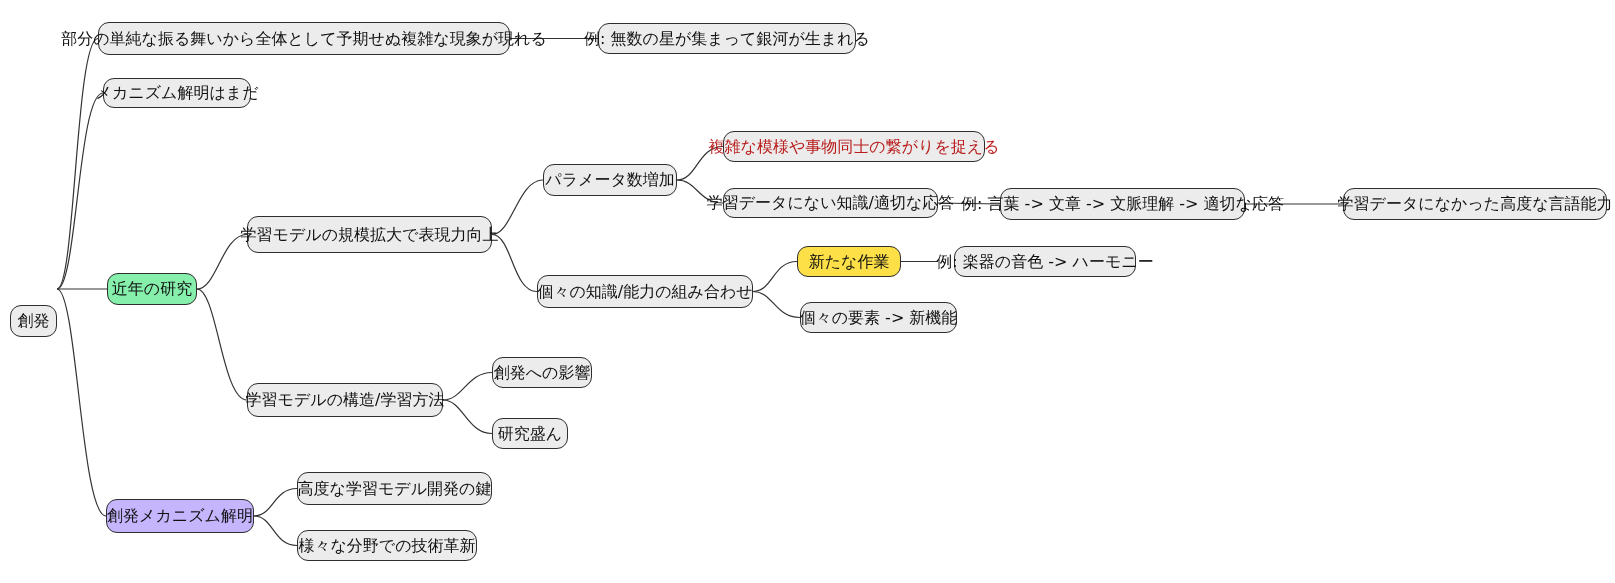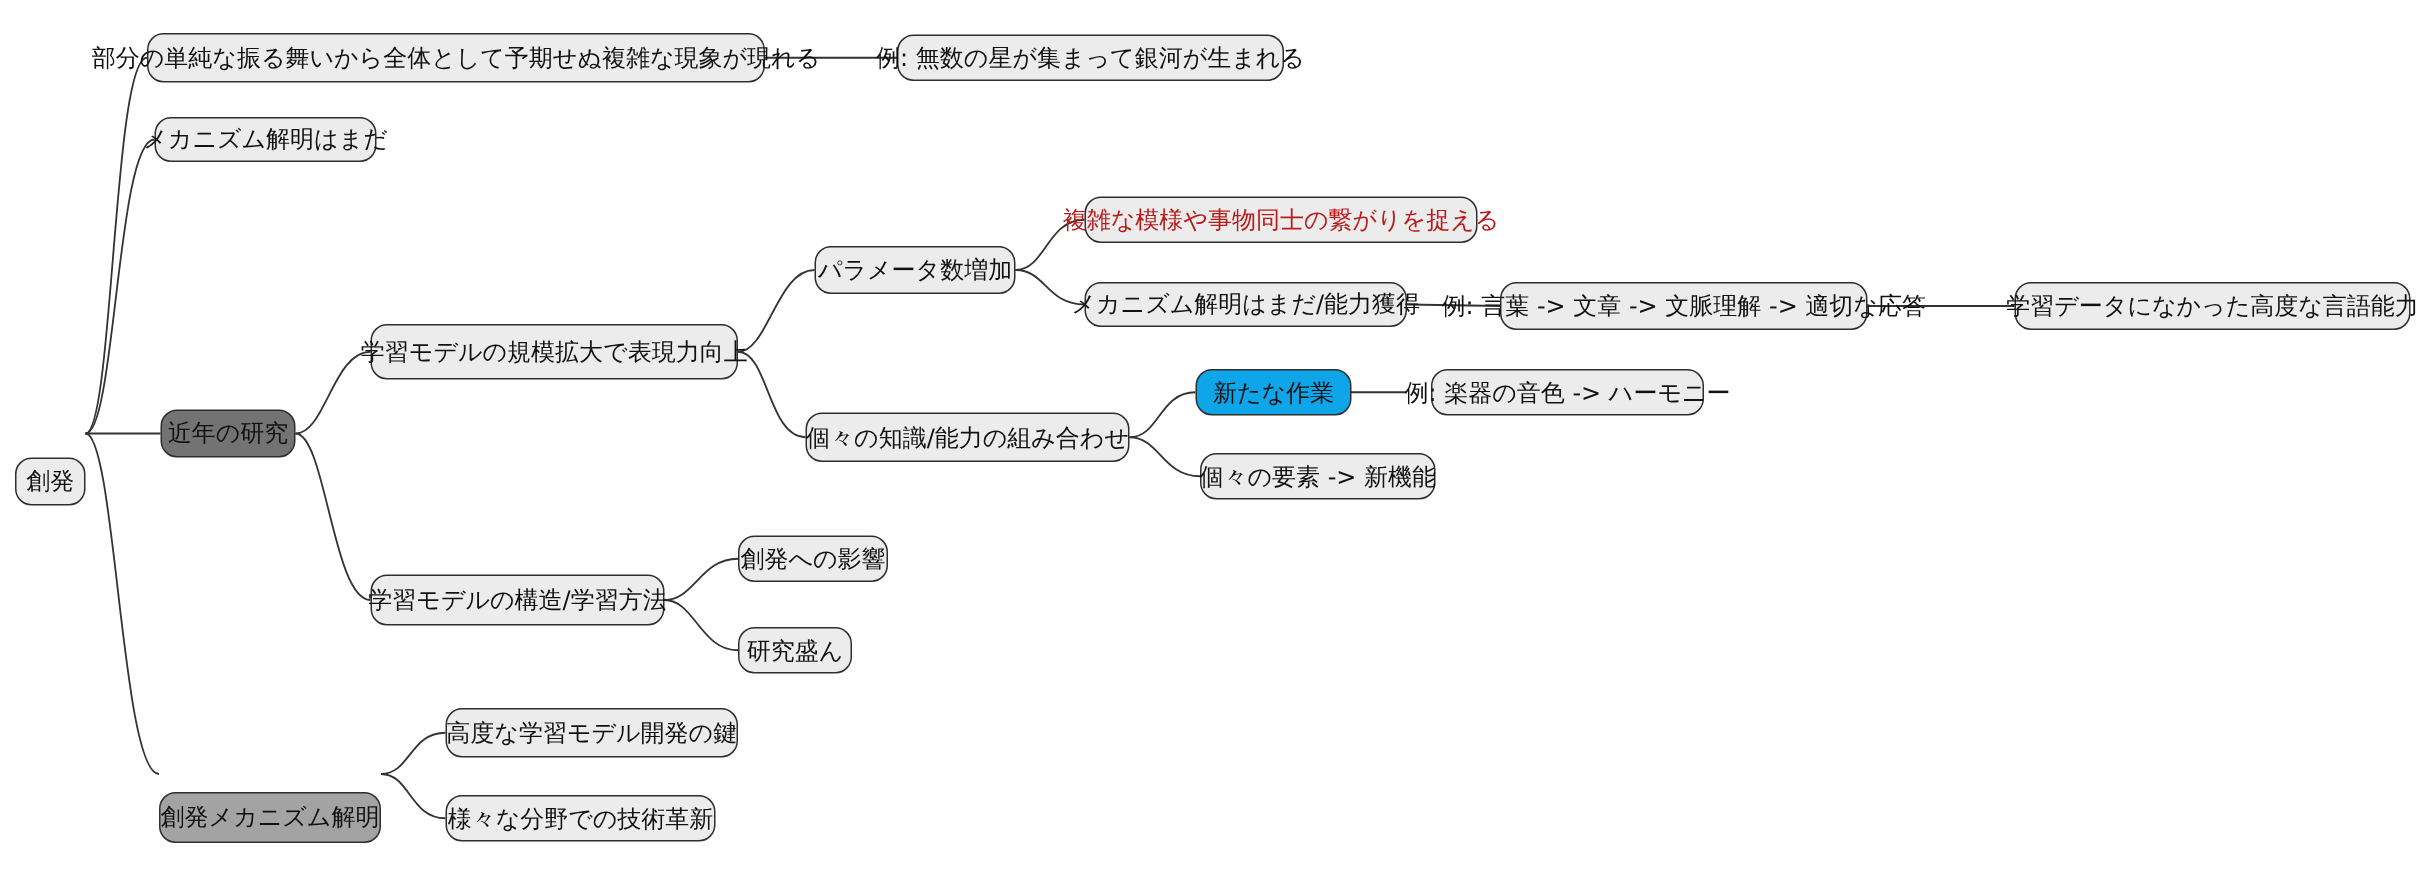--- a/index.html
+++ b/index.html
@@ -62,31 +62,31 @@
       <path d="M443 400 C463 400, 467 433.5, 492 433.5" fill="none" stroke="#333333" stroke-width="1.2"></path>
       <path d="M57 289 C77 289, 81 516, 106 516" fill="none" stroke="#333333" stroke-width="1.2"></path>
       <path d="M254 516 C273.35 516, 273.35 488.5, 297 488.5" fill="none" stroke="#333333" stroke-width="1.2"></path>
       <path d="M254 516 C273.35 516, 273.35 545.5, 297 545.5" fill="none" stroke="#333333" stroke-width="1.2"></path>
     </svg>
   <div id="node-layer">
       <div class="node" style="left: 10px; top: 273px; width: 47px; height: 32px; background: rgb(236, 236, 236); border-color: rgb(46, 46, 46); color: rgb(17, 17, 17); margin-top: 32px;">創発</div>
       <div class="node" style="left: 98px; top: 22px; width: 412px; height: 33px; background: rgb(236, 236, 236); border-color: rgb(46, 46, 46); color: rgb(17, 17, 17);">部分の単純な振る舞いから全体として予期せぬ複雑な現象が現れる</div>
       <div class="node" style="left: 598px; top: 23px; width: 258px; height: 31px; background: rgb(236, 236, 236); border-color: rgb(46, 46, 46); color: rgb(17, 17, 17);">例: 無数の星が集まって銀河が生まれる</div>
       <div class="node" style="left: 103px; top: 78px; width: 148px; height: 30px; background: rgb(236, 236, 236); border-color: rgb(46, 46, 46); color: rgb(17, 17, 17); text-align: right;">メカニズム解明はまだ</div>
-      <div class="node" style="left: 107px; top: 273px; width: 90px; height: 32px; background: #737373; border-color: rgb(46, 46, 46); color: rgb(17, 17, 17);">近年の研究</div>
+      <div class="node" style="left: 107px; top: 273px; width: 90px; height: 32px; background: #86efac; border-color: rgb(46, 46, 46); color: rgb(17, 17, 17);">近年の研究</div>
       <div class="node" style="left: 247px; top: 216px; width: 245px; height: 37px; background: rgb(236, 236, 236); border-color: rgb(46, 46, 46); color: rgb(17, 17, 17);">学習モデルの規模拡大で表現力向上</div>
       <div class="node" style="left: 543px; top: 164px; width: 134px; height: 32px; background: rgb(236, 236, 236); border-color: rgb(46, 46, 46); color: rgb(17, 17, 17);">パラメータ数増加</div>
       <div class="node" style="left: 723px; top: 131px; width: 262px; height: 31px; background: rgb(236, 236, 236); border-color: rgb(46, 46, 46); color: #b91c1c;">複雑な模様や事物同士の繋がりを捉える</div>
-      <div class="node" style="left: 723px; top: 188px; width: 215px; height: 30px; background: rgb(236, 236, 236); border-color: rgb(46, 46, 46); color: rgb(17, 17, 17);">メカニズム解明はまだ/能力獲得</div>
+      <div class="node" style="left: 723px; top: 188px; width: 215px; height: 30px; background: rgb(236, 236, 236); border-color: rgb(46, 46, 46); color: rgb(17, 17, 17);">学習データにない知識/適切な応答</div>
       <div class="node" style="left: 1000px; top: 188px; width: 245px; height: 32px; background: rgb(236, 236, 236); border-color: rgb(46, 46, 46); color: rgb(17, 17, 17);">例: 言葉 -&gt; 文章 -&gt; 文脈理解 -&gt; 適切な応答</div>
       <div class="node" style="left: 1343px; top: 188px; width: 264px; height: 32px; background: rgb(236, 236, 236); border-color: rgb(46, 46, 46); color: rgb(17, 17, 17);">学習データになかった高度な言語能力</div>
       <div class="node" style="left: 537px; top: 275px; width: 216px; height: 33px; background: rgb(236, 236, 236); border-color: rgb(46, 46, 46); color: rgb(17, 17, 17);">個々の知識/能力の組み合わせ</div>
-      <div class="node" style="left: 797px; top: 246px; width: 104px; height: 31px; background: #0ea5e9; border-color: rgb(46, 46, 46); color: rgb(17, 17, 17); text-align: center;">新たな作業</div>
+      <div class="node" style="left: 797px; top: 246px; width: 104px; height: 31px; background: #fde047; border-color: rgb(46, 46, 46); color: rgb(17, 17, 17); text-align: center;">新たな作業</div>
       <div class="node" style="left: 938px; top: 246px; width: 182px; height: 31px; background: rgb(236, 236, 236); border-color: rgb(46, 46, 46); color: rgb(17, 17, 17); margin-left: 16px;">例: 楽器の音色 -&gt; ハーモニー</div>
       <div class="node" style="left: 800px; top: 302px; width: 157px; height: 31px; background: rgb(236, 236, 236); border-color: rgb(46, 46, 46); color: rgb(17, 17, 17);">個々の要素 -&gt; 新機能</div>
       <div class="node" style="left: 247px; top: 383px; width: 196px; height: 34px; background: rgb(236, 236, 236); border-color: rgb(46, 46, 46); color: rgb(17, 17, 17);">学習モデルの構造/学習方法</div>
       <div class="node" style="left: 492px; top: 357px; width: 100px; height: 31px; background: rgb(236, 236, 236); border-color: rgb(46, 46, 46); color: rgb(17, 17, 17);">創発への影響</div>
       <div class="node" style="left: 492px; top: 418px; width: 76px; height: 31px; background: rgb(236, 236, 236); border-color: rgb(46, 46, 46); color: rgb(17, 17, 17);">研究盛ん</div>
-      <div class="node" style="left: 106px; top: 528px; width: 148px; height: 34px; background: #a3a3a3; border-color: rgb(46, 46, 46); color: rgb(17, 17, 17);">創発メカニズム解明</div>
+      <div class="node" style="left: 106px; top: 499px; width: 148px; height: 34px; background: #c4b5fd; border-color: rgb(46, 46, 46); color: rgb(17, 17, 17);">創発メカニズム解明</div>
       <div class="node" style="left: 297px; top: 472px; width: 195px; height: 33px; background: rgb(236, 236, 236); border-color: rgb(46, 46, 46); color: rgb(17, 17, 17);">高度な学習モデル開発の鍵</div>
       <div class="node" style="left: 297px; top: 530px; width: 180px; height: 31px; background: rgb(236, 236, 236); border-color: rgb(46, 46, 46); color: rgb(17, 17, 17); text-align: right;">様々な分野での技術革新</div>
     </div>
 </div>
 
 </body></html>

